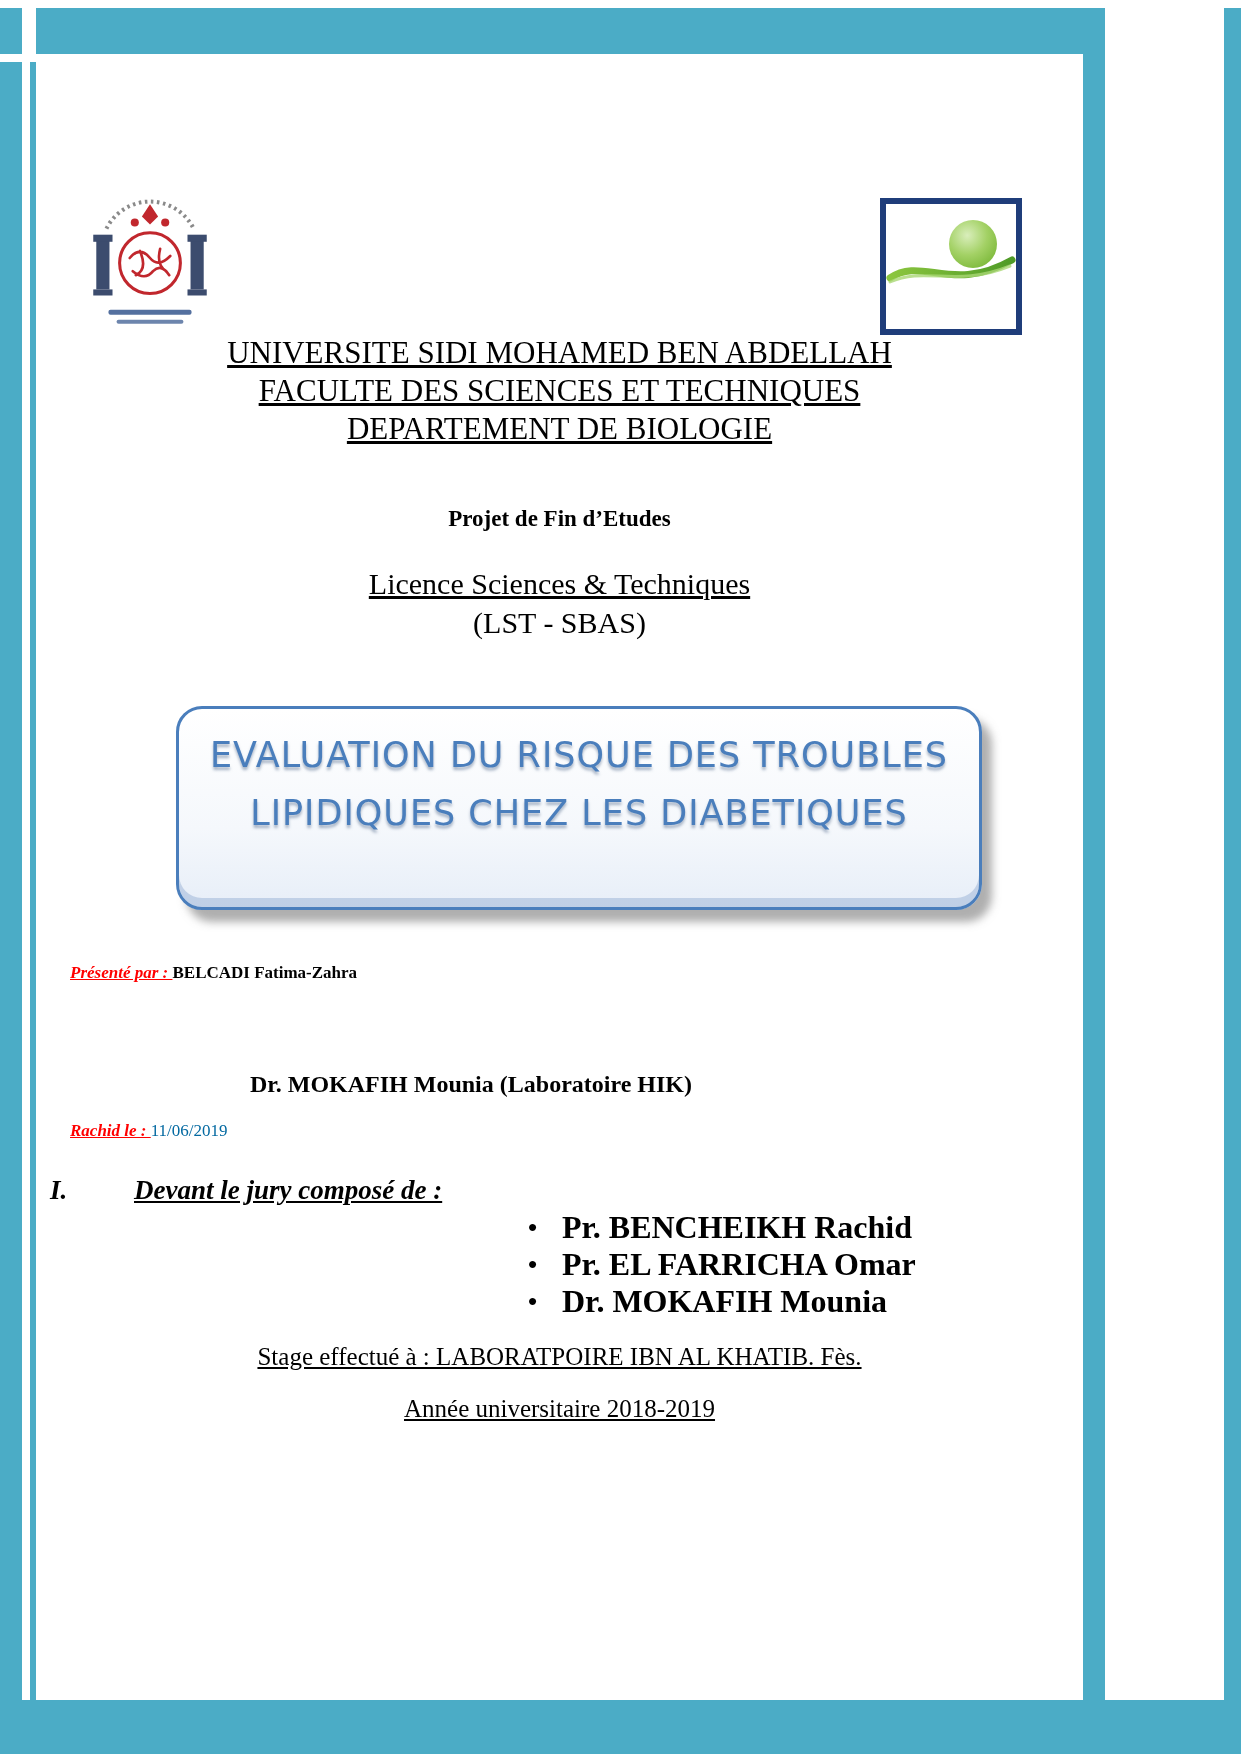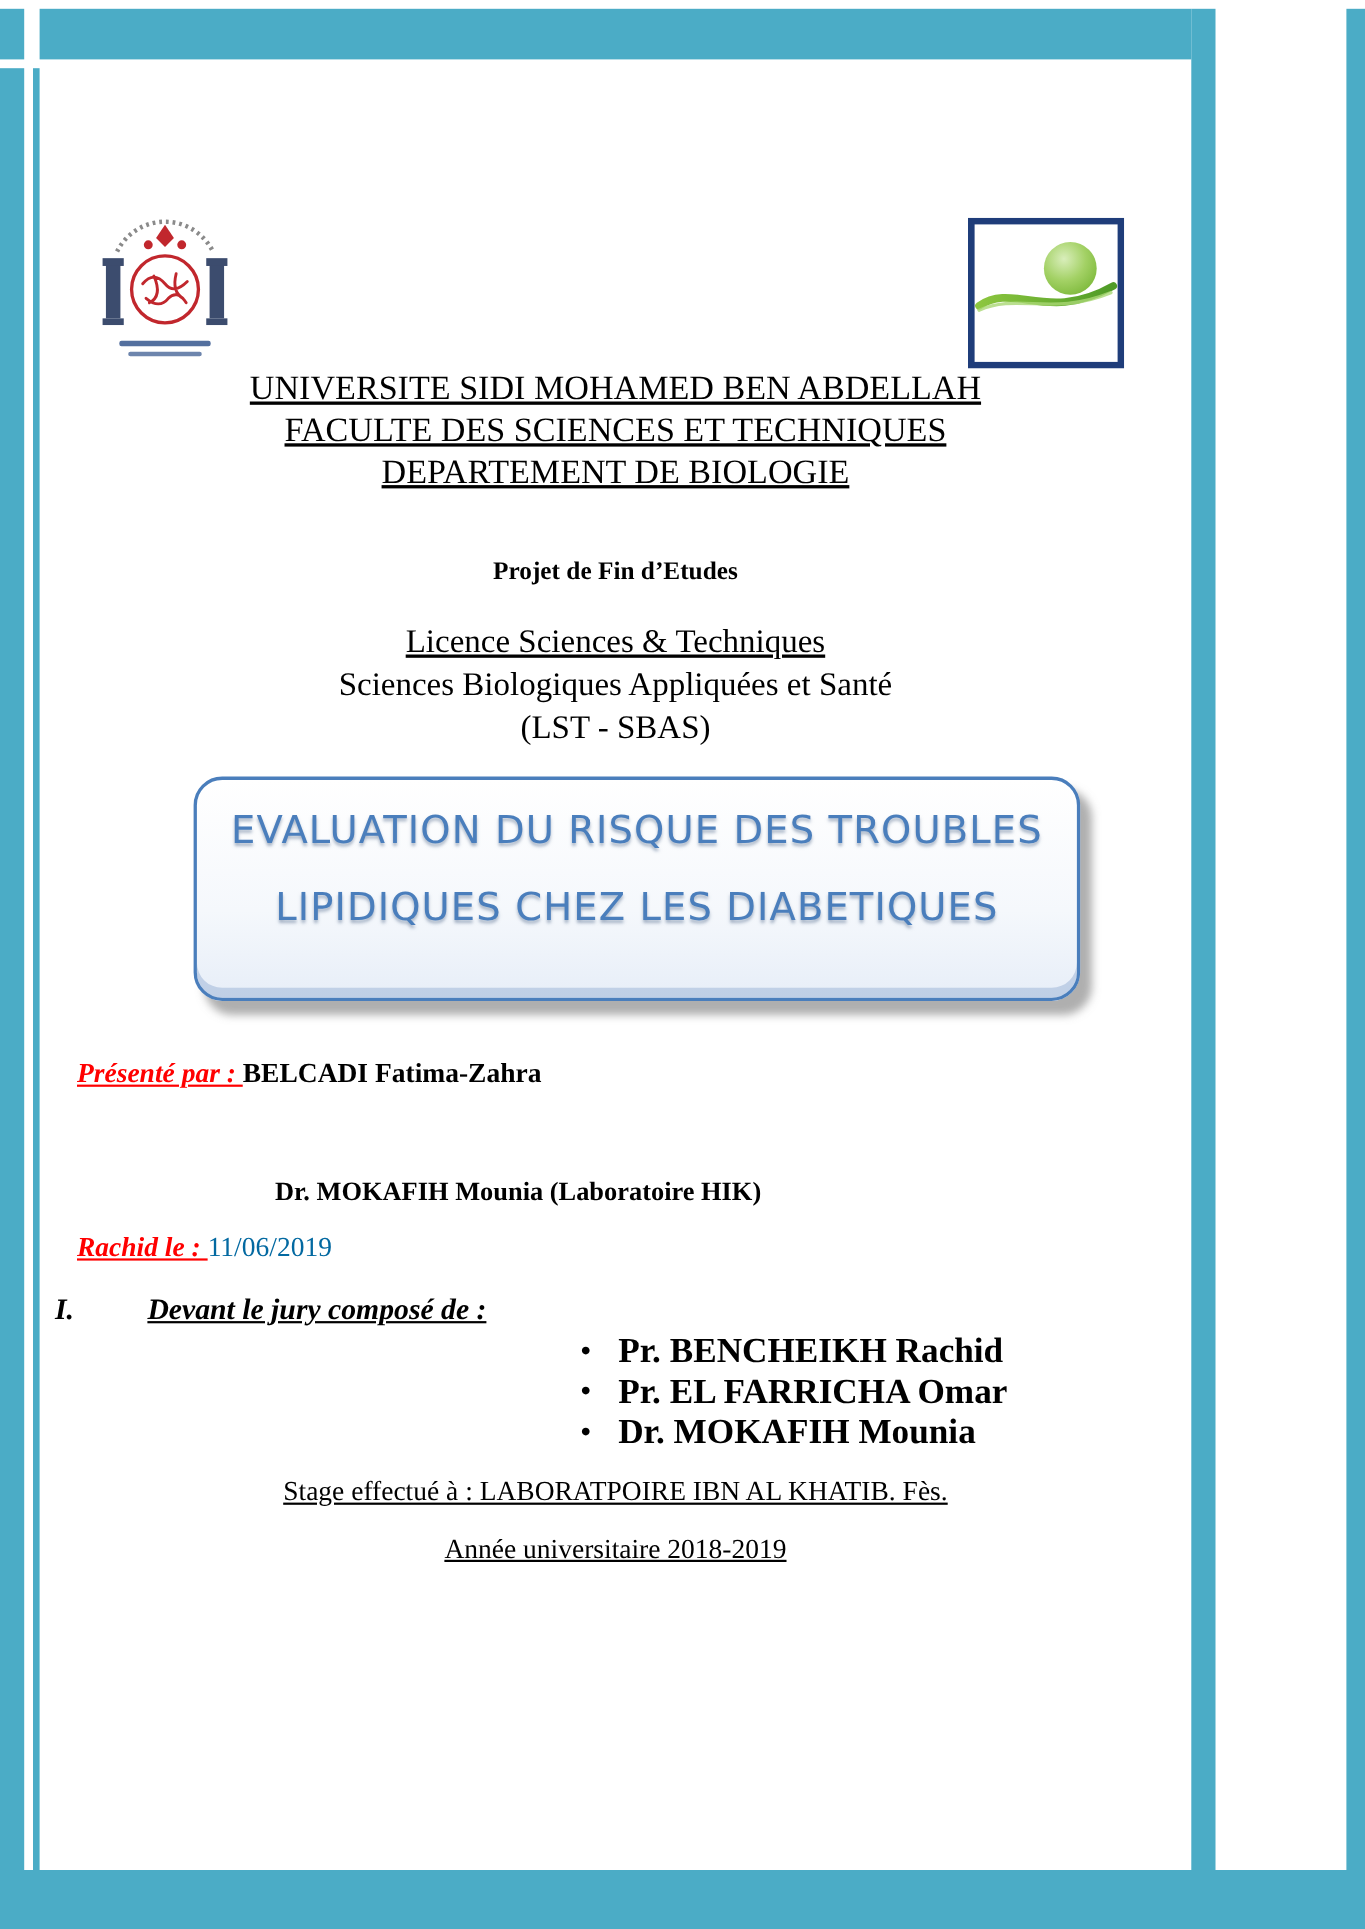--- a/index.html
+++ b/index.html
@@ -51,24 +51,24 @@
     position: absolute; left: 0; width: 100%;
     text-align: center;
     font-family: "DejaVu Sans", sans-serif;
     font-weight: normal;
     font-size: 35px;
     letter-spacing: 1px;
     color: #4a7ebc;
     text-shadow: 0px 3px 3px rgba(96,118,150,0.55);
   }
   .title-line1 { top: 26px; }
-  .title-line2 { top: 96px; }
-
-  
-  .detail { position: absolute; left: 34px; font-size: 25px; white-space: nowrap; }
+  .title-line2 { top: 84px; }
+
+  
+  .detail { position: absolute; left: 34px; font-size: 17px; white-space: nowrap; }
   .red-label {
     color: #FF0000; font-weight: bold; font-style: italic;
     text-decoration: underline;
   }
   .bold-black { font-weight: bold; color: #000; }
   .plain-black { color: #0369a1; }
 
   .line-presented  { top: 963px; }
   .line-encadre    { top: 1017px; font-size: 24px; }
   .line-mokafih    { top: 1071px; left: 214px; font-size: 24px; font-weight: bold; }
@@ -161,21 +161,20 @@
   <div class="header-block">
     <div>UNIVERSITE SIDI MOHAMED BEN ABDELLAH</div>
     <div>FACULTE DES SCIENCES ET TECHNIQUES</div>
     <div>DEPARTEMENT DE BIOLOGIE</div>
   </div>
 
   <div class="project-type">Projet de Fin d’Etudes</div>
 
   <div class="degree-block">
     <div class="underlined">Licence Sciences &amp; Techniques</div>
-    <div>Sciences Biologiques Appliquées et Santé</div>
     <div>(LST - SBAS)</div>
   </div>
 
   <div class="title-box">
     <div class="box-title title-line1">EVALUATION DU RISQUE DES TROUBLES</div>
     <div class="box-title title-line2">LIPIDIQUES CHEZ LES DIABETIQUES</div>
   </div>
 
   <div class="detail line-presented">
     <span class="red-label">Présenté par : </span><span class="bold-black">BELCADI Fatima-Zahra</span>

